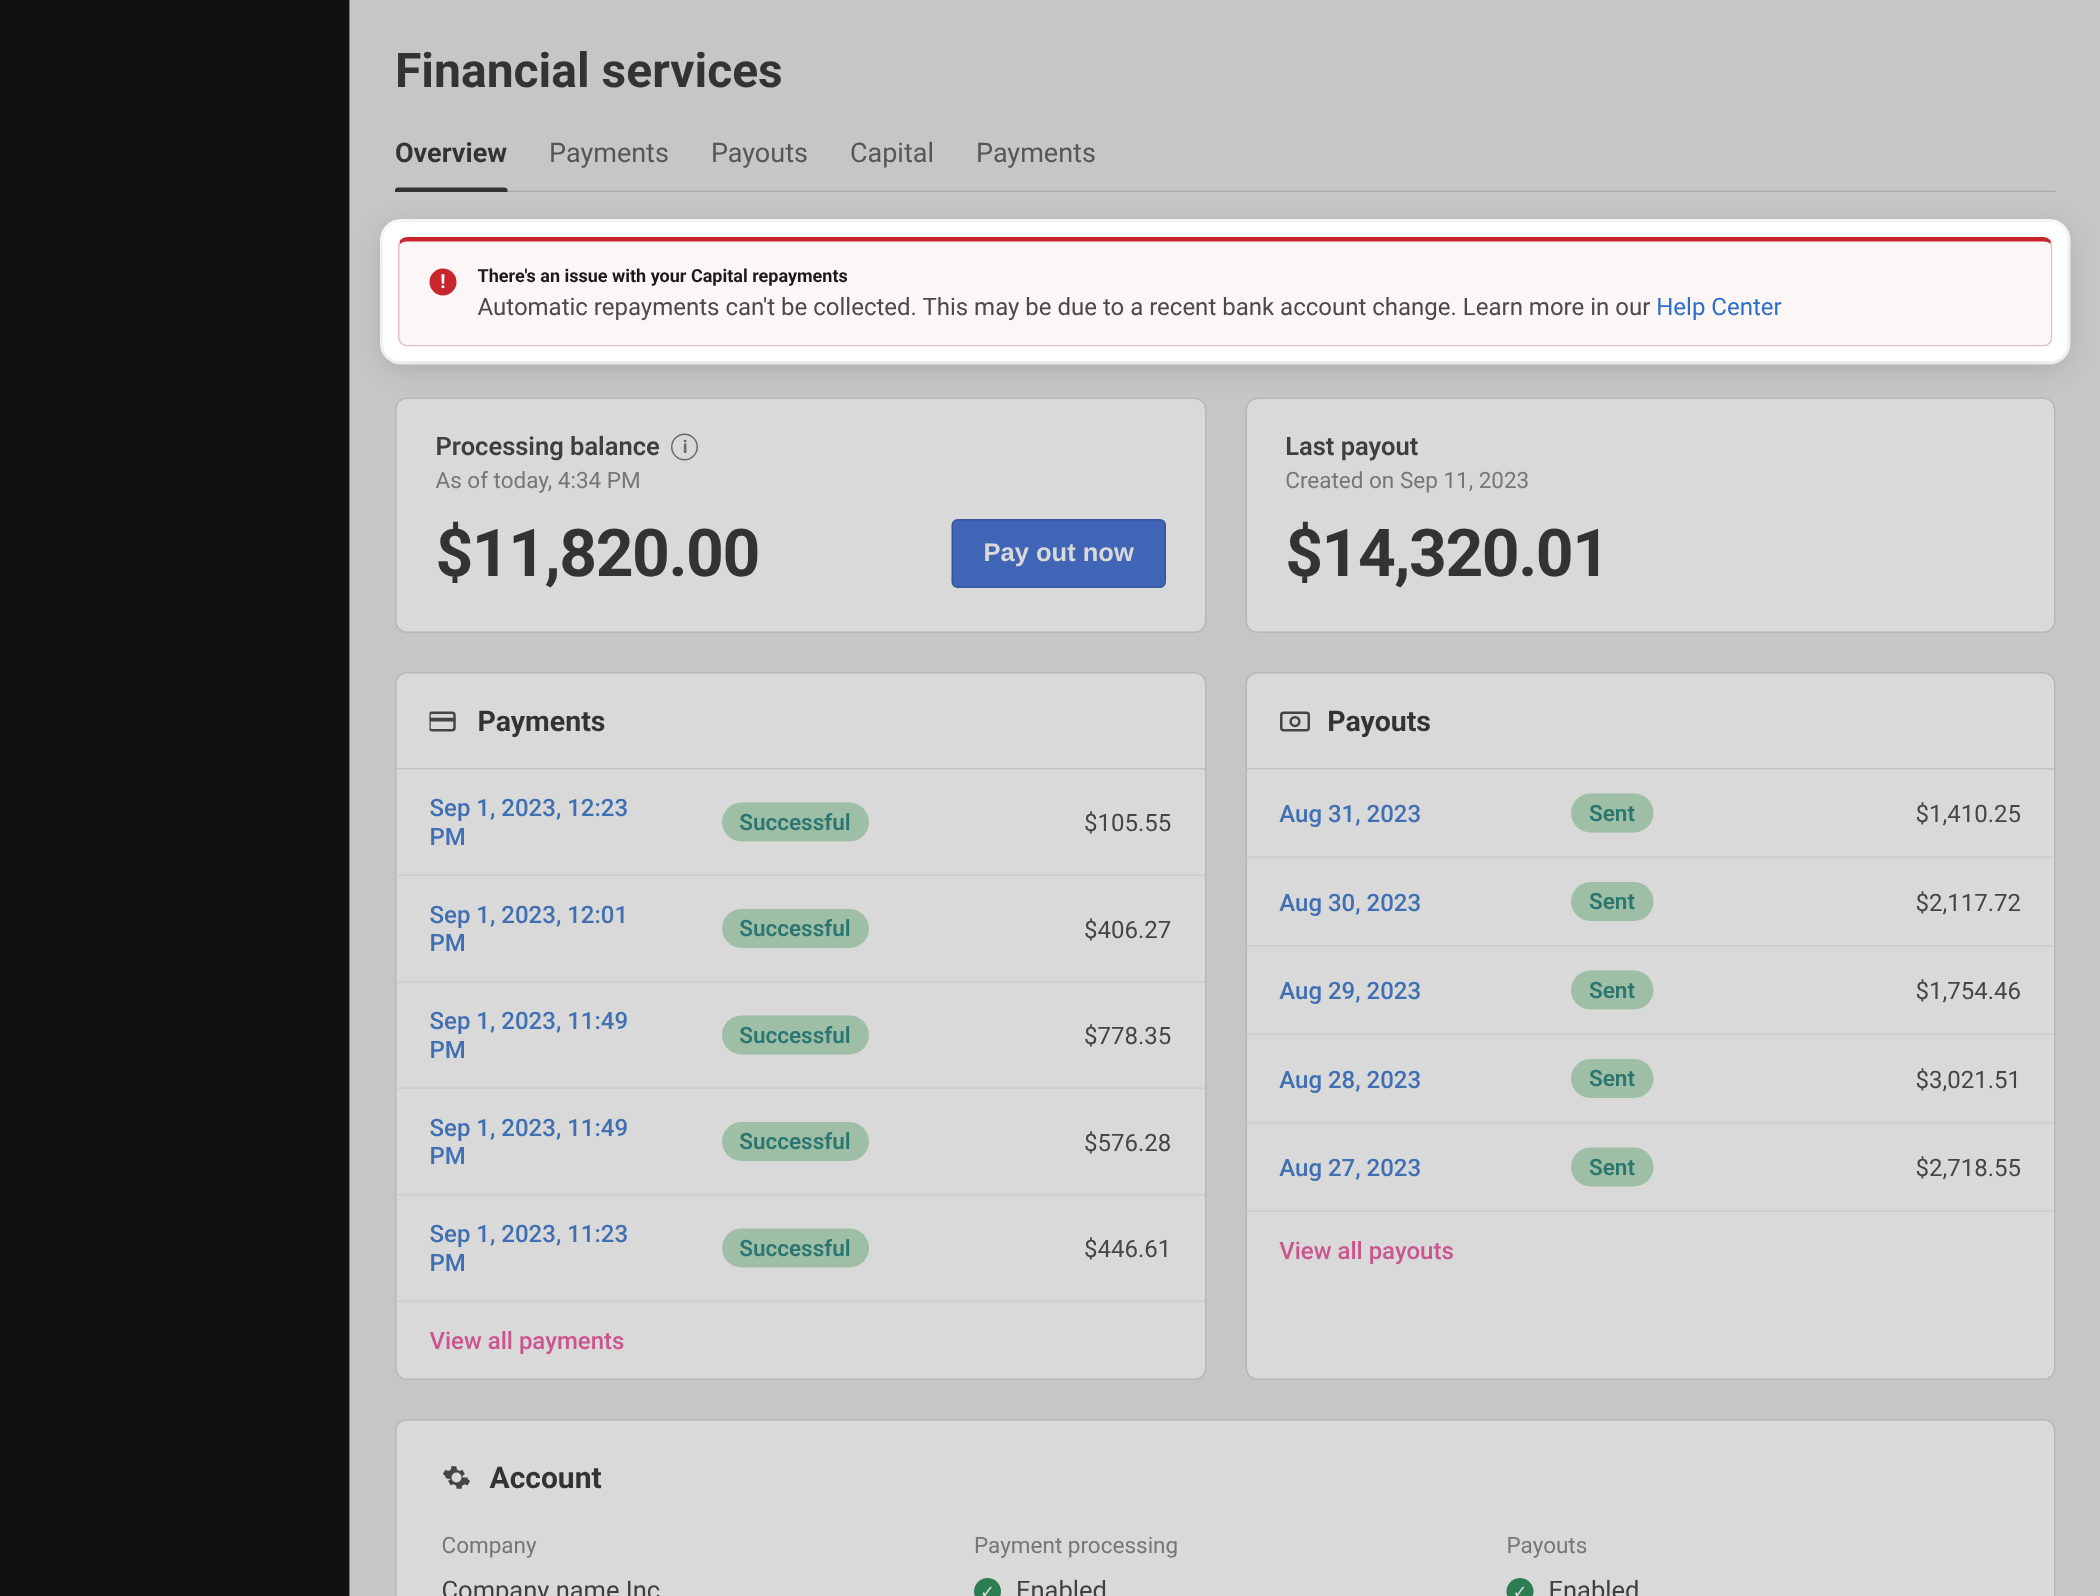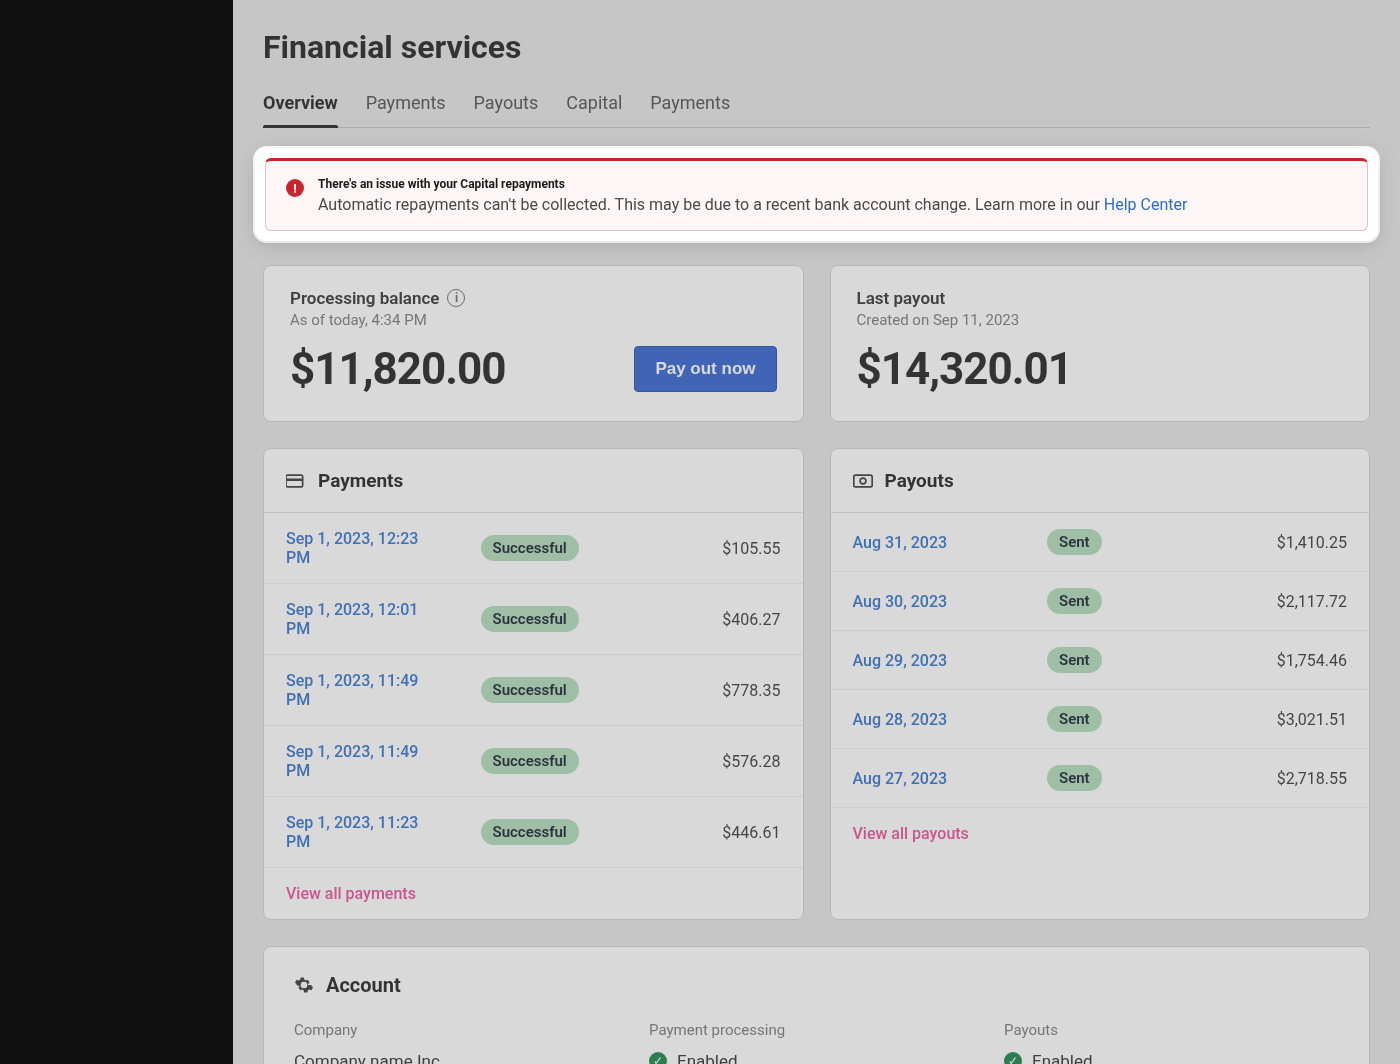--- a/index.html
+++ b/index.html
@@ -144,21 +144,21 @@
   .list-header-title { font-size:19px; font-weight:700; }
   .list-icon { width:20px;height:16px;display:flex;align-items:center;justify-content:center;color:#333; }
   .list-row {
     display:flex;align-items:center;padding:16px 22px;
     border-bottom:1px solid #eee;font-size:16px;gap:40px;
   }
   .list-row:last-of-type { }
   .row-date { flex:1; color:#2c6ecb; font-weight:500; }
   .row-status { flex:0 0 140px; display:flex; }
   .badge {
-    background:#aedcb7;color:#0f172a;font-weight:600;font-size:15px;
+    background:#aedcb7;color:#0f766e;font-weight:600;font-size:15px;
     padding:4px 12px;border-radius:14px;
   }
   .row-amount { flex:0 0 120px; text-align:right; color:#333; }
   .view-all { padding:16px 22px; }
   .view-all a { color:#ec4899; text-decoration:none; font-weight:500; font-size:16px; }
 
   .account-card { margin-top:26px; padding:4px; }
   .account-header { display:flex;align-items:center;gap:12px;padding:22px 26px 18px 26px; }
   .account-title { font-size:20px;font-weight:700; }
   .gear { width:20px;height:20px;color:#333; }

